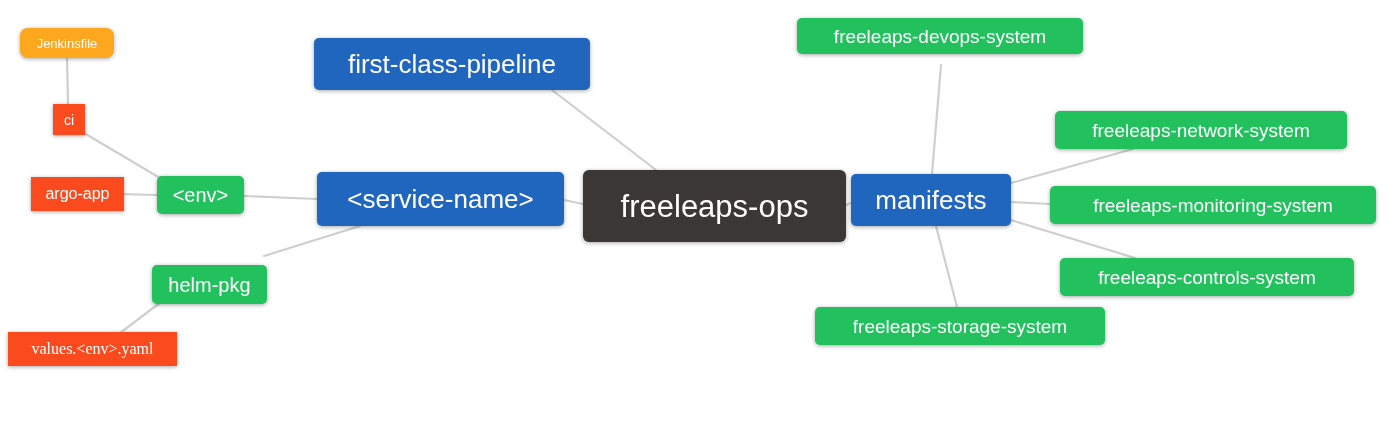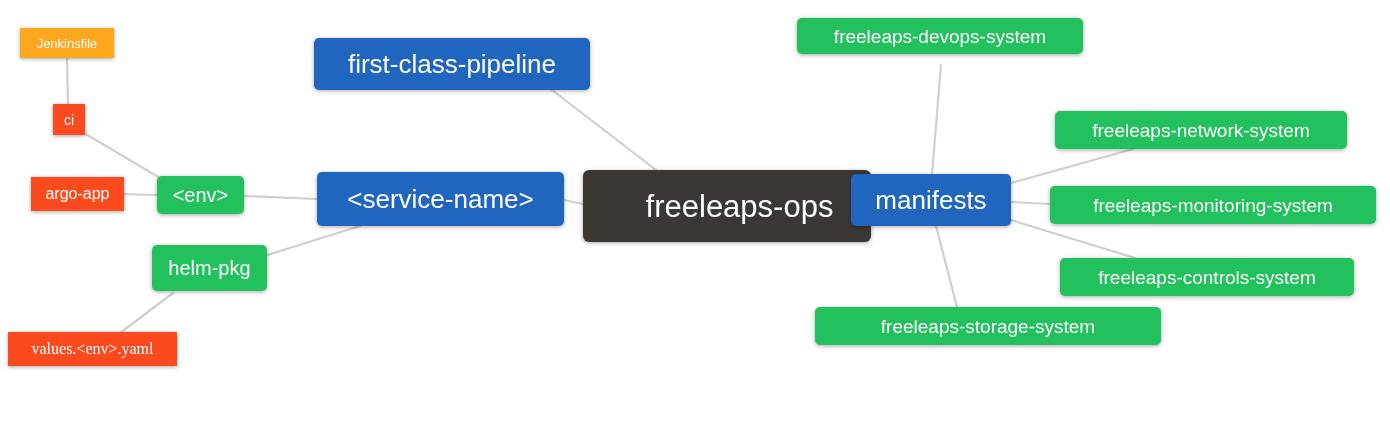--- a/index.html
+++ b/index.html
@@ -20,21 +20,21 @@
     box-shadow:0 1px 4px rgba(0,0,0,0.35);
     white-space:nowrap;
     font-weight:400;
     cursor:default;
     line-height:1;
   }
   .node.root{background:var(--c-root,#3B3734);border-radius:6px;}
   .node.blue{background:var(--c-blue,#2166BE);}
   .node.green{background:var(--c-green,#22C15E);}
   .node.red{background:var(--c-red,#FA4A1E);border-radius:0;}
-  .node.orange{background:var(--c-orange,#FCA71E);border-radius:0;text-align:center;}
+  .node.orange{background:var(--c-orange,#FCA71E);border-radius:8px;text-align:center;}
 </style>
 </head>
 <body>
 
 <div class="canvas">
 
   <svg class="edge-layer" width="1390" height="421" viewBox="0 0 1390 421">
       <line x1="67" y1="58" x2="68" y2="104" stroke="#CFCFCF" stroke-width="2.2" stroke-linecap="round"></line>
       <line x1="84" y1="133" x2="160" y2="178" stroke="#CFCFCF" stroke-width="2.2" stroke-linecap="round"></line>
       <line x1="120" y1="194" x2="157" y2="195" stroke="#CFCFCF" stroke-width="2.2" stroke-linecap="round"></line>
@@ -52,35 +52,35 @@
     </svg>
 
   <div class="node orange" style="left:20px;top:28px;width:94px;height:30px;font-size:13px;">Jenkinsfile</div>
 
   <div class="node red" style="left:53px;top:104px;width:32px;height:31px;font-size:14px;">ci</div>
 
   <div class="node red" style="left:31px;top:177px;width:93px;height:34px;font-size:16px;">argo-app</div>
 
   <div class="node green" style="left:157px;top:176px;width:87px;height:38px;font-size:20px;">&lt;env&gt;</div>
 
-  <div class="node green" style="left:152px;top:245px;width:115px;height:46px;font-size:20px;">helm-pkg</div>
+  <div class="node green" style="left:152px;top:265px;width:115px;height:39px;font-size:20px;">helm-pkg</div>
 
   <div class="node red" style="left:8px;top:332px;width:169px;height:34px;font-size:16px;font-family:Liberation Serif, serif;">values.&lt;env&gt;.yaml</div>
 
   <div class="node blue" style="left:314px;top:38px;width:276px;height:52px;font-size:26px;">first-class-pipeline</div>
 
   <div class="node blue" style="left:317px;top:172px;width:247px;height:54px;font-size:26px;">&lt;service-name&gt;</div>
 
-  <div class="node root" style="left:583px;top:170px;width:263px;height:72px;font-size:31px;padding-left:25px;">freeleaps-ops</div>
+  <div class="node root" style="left:583px;top:170px;width:263px;height:72px;font-size:31px;">freeleaps-ops</div>
 
   <div class="node blue" style="left:851px;top:174px;width:160px;height:52px;font-size:26px;">manifests</div>
 
   <div class="node green" style="left:797px;top:18px;width:286px;height:36px;font-size:19px;">freeleaps-devops-system</div>
 
   <div class="node green" style="left:1055px;top:111px;width:292px;height:38px;font-size:19px;">freeleaps-network-system</div>
 
   <div class="node green" style="left:1050px;top:186px;width:326px;height:38px;font-size:19px;">freeleaps-monitoring-system</div>
 
   <div class="node green" style="left:1060px;top:258px;width:294px;height:38px;font-size:19px;">freeleaps-controls-system</div>
 
-  <div class="node green" style="left:815px;top:307px;width:346px;height:38px;font-size:19px;">freeleaps-storage-system</div>
+  <div class="node green" style="left:815px;top:307px;width:290px;height:38px;font-size:19px;">freeleaps-storage-system</div>
 
 </div>
 
 </body></html>

